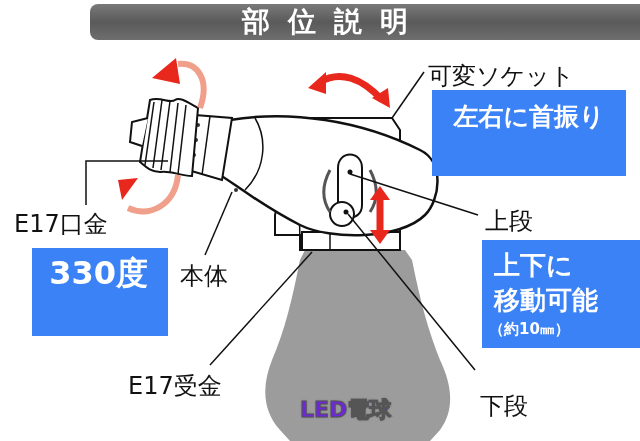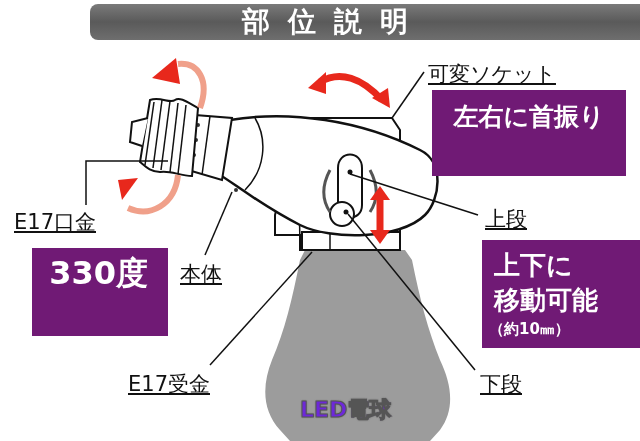--- a/index.html
+++ b/index.html
@@ -4,22 +4,22 @@
 <style>
   html, body { margin:0; padding:0; background:#ffffff; }
   body { width:640px; height:441px; position:relative; overflow:hidden;
          font-family:"DejaVu Sans", sans-serif; color:#111; }
   .abs { position:absolute; }
   .title-bar { left:90px; top:4px; width:558px; height:36px;
     background:linear-gradient(180deg,#7a7a7a 0%,#5a5a5a 50%,#6e6e6e 100%);
     border-radius:8px; }
   .title-text { position:absolute; left:0; right:70px; top:0; height:36px; line-height:36px;
     text-align:center; color:#fff; font-weight:bold; font-size:28px; letter-spacing:18px; }
-  .label { font-size:21px; white-space:nowrap; color:#111;text-decoration:underline; }
-  .black-box { background:#701a75; color:#fff; font-weight:bold; }
+  .label { font-size:24px; white-space:nowrap; color:#111; }
+  .black-box { background:#3b82f6; color:#fff; font-weight:bold; }
   svg { position:absolute; left:0; top:0; }
   .bulb-text { color:#6d28d9; font-weight:bold; font-size:22px; -webkit-text-stroke:1px #555;
      text-shadow:0 0 2px #444; }
 </style>
 </head>
 <body>
 
 <div class="abs title-bar">
   <div class="title-text">部位説明</div>
 </div>
@@ -79,21 +79,21 @@
   <line x1="312" y1="252" x2="210" y2="365" stroke="#111" stroke-width="1.5"></line>
   <line x1="350" y1="174" x2="478" y2="215" stroke="#111" stroke-width="1.5"></line>
   <line x1="348" y1="214" x2="475" y2="370" stroke="#111" stroke-width="1.5"></line>
 </svg>
 
 <div class="abs label" style="left:428px; top:60px;">可変ソケット</div>
 <div class="abs label" style="left:14px; top:208px;">E17口金</div>
 <div class="abs label" style="left:180px; top:260px;">本体</div>
 <div class="abs label" style="left:128px; top:370px;">E17受金</div>
 <div class="abs label" style="left:485px; top:205px;">上段</div>
-<div class="abs label" style="left:480px; top:370px;">下段</div>
+<div class="abs label" style="left:480px; top:390px;">下段</div>
 <div class="abs bulb-text" style="left:300px; top:395px;">LED電球</div>
 
 <div class="abs black-box" style="left:432px; top:90px; width:194px; height:86px;">
   <div style="font-size:25px; text-align:center; margin-top:10px;">左右に首振り</div>
 </div>
 
 <div class="abs black-box" style="left:32px; top:248px; width:136px; height:88px;">
   <div style="font-size:32px; text-align:right; padding-right:20px; margin-top:4px;">330度</div>
 </div>
 

